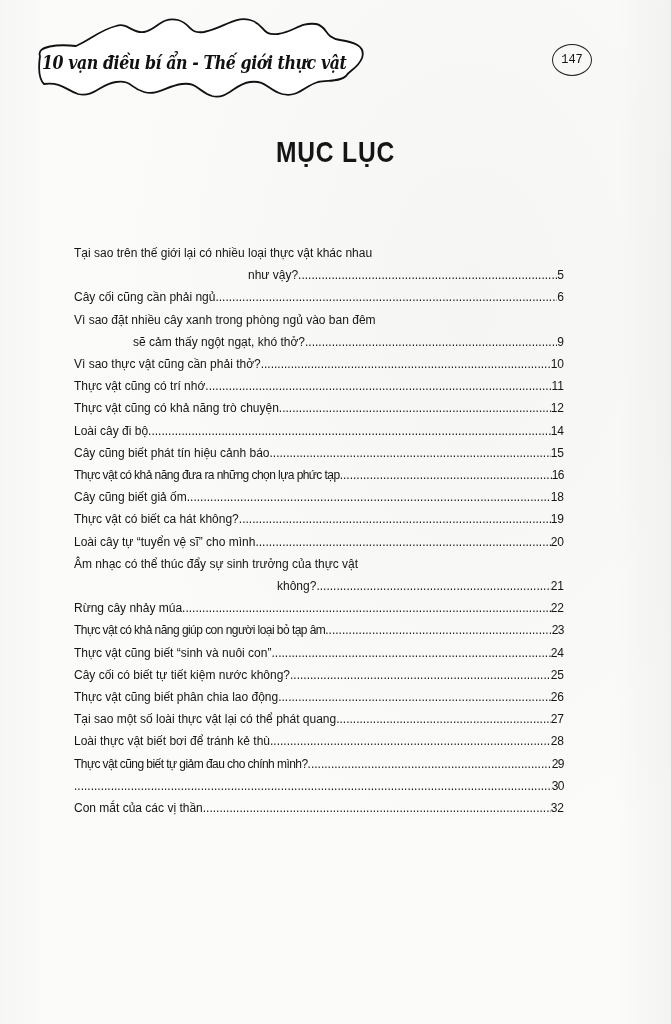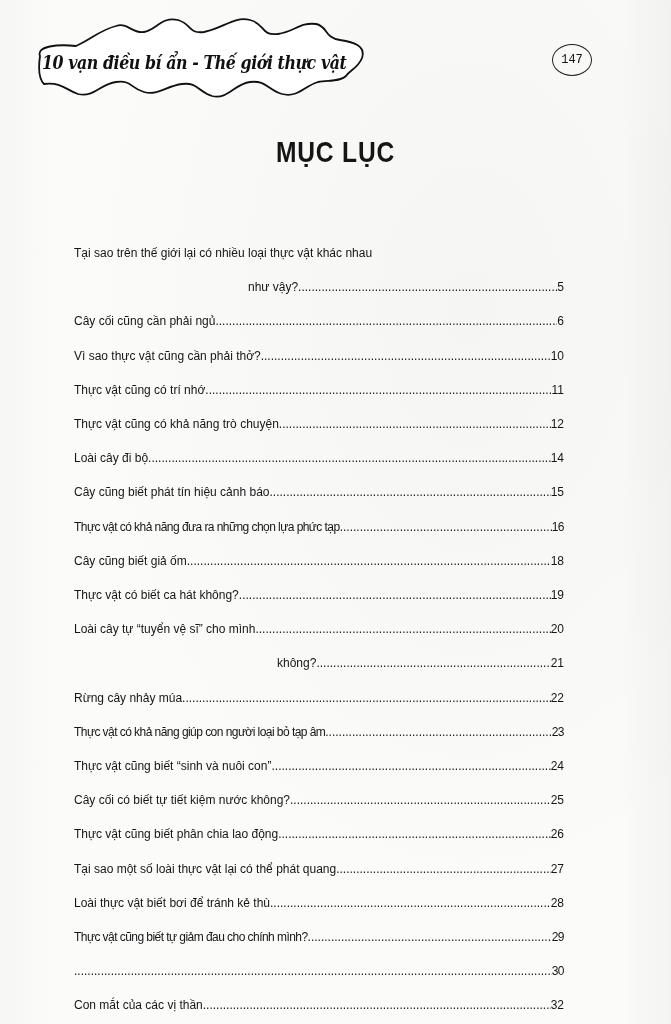--- a/index.html
+++ b/index.html
@@ -39,21 +39,21 @@
     text-align:center;
     font-family:"Liberation Sans", sans-serif; font-weight:bold;
     font-size:30px; letter-spacing:1px;
     transform:scaleX(0.82);
   }
   .toc {
     position:absolute; left:74px; top:242px; width:490px;
     font-size:12px; line-height:22.2px;
   }
   .entry { position:relative; }
-  .line { display:flex; white-space:nowrap; overflow:hidden;margin-top:12px; }
+  .line { display:flex; white-space:nowrap; overflow:hidden; }
   .line .txt { flex:0 0 auto; }
   .line .dots {
     flex:1 1 auto; overflow:hidden; white-space:nowrap;
   }
   .line .dots::after {
     content:"........................................................................................................................................................";
     letter-spacing:0px;
   }
   .line .pg { flex:0 0 auto; text-align:right; }
   .first-line { white-space:nowrap; }
@@ -86,20 +86,28 @@
       </div>
     </div>
     <div class="entry">
       <div class="line">
         <span class="txt">Cây cối cũng cần phải ngủ</span>
         <span class="dots"></span>
         <span class="pg">6</span>
       </div>
     </div>
     <div class="entry">
+      <div class="first-line">Vì sao đặt nhiều cây xanh trong phòng ngủ vào ban đêm</div>
+      <div class="line cont-line" style="--indent: 59px;">
+        <span class="txt">sẽ cảm thấy ngột ngạt, khó thở?</span>
+        <span class="dots"></span>
+        <span class="pg">9</span>
+      </div>
+    </div>
+    <div class="entry">
       <div class="line">
         <span class="txt">Vì sao thực vật cũng cần phải thở?</span>
         <span class="dots"></span>
         <span class="pg">10</span>
       </div>
     </div>
     <div class="entry">
       <div class="line">
         <span class="txt">Thực vật cũng có trí nhớ</span>
         <span class="dots"></span>
@@ -149,20 +157,21 @@
       </div>
     </div>
     <div class="entry">
       <div class="line">
         <span class="txt">Loài cây tự “tuyển vệ sĩ” cho mình</span>
         <span class="dots"></span>
         <span class="pg">20</span>
       </div>
     </div>
     <div class="entry">
+      <div class="first-line">Âm nhạc có thể thúc đẩy sự sinh trưởng của thực vật</div>
       <div class="line cont-line" style="--indent: 203px;">
         <span class="txt">không?</span>
         <span class="dots"></span>
         <span class="pg">21</span>
       </div>
     </div>
     <div class="entry">
       <div class="line">
         <span class="txt">Rừng cây nhảy múa</span>
         <span class="dots"></span>

